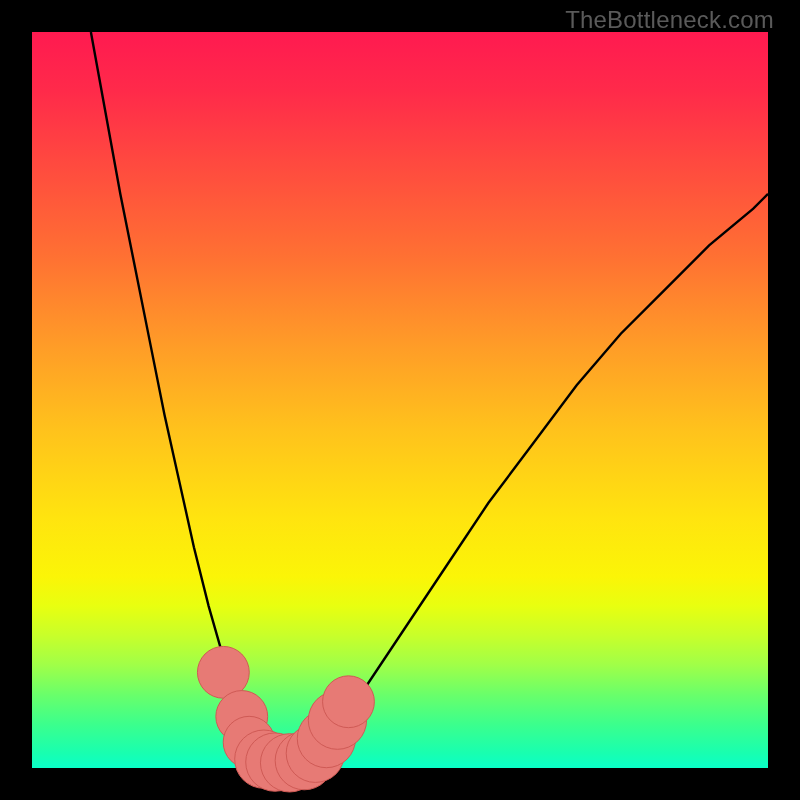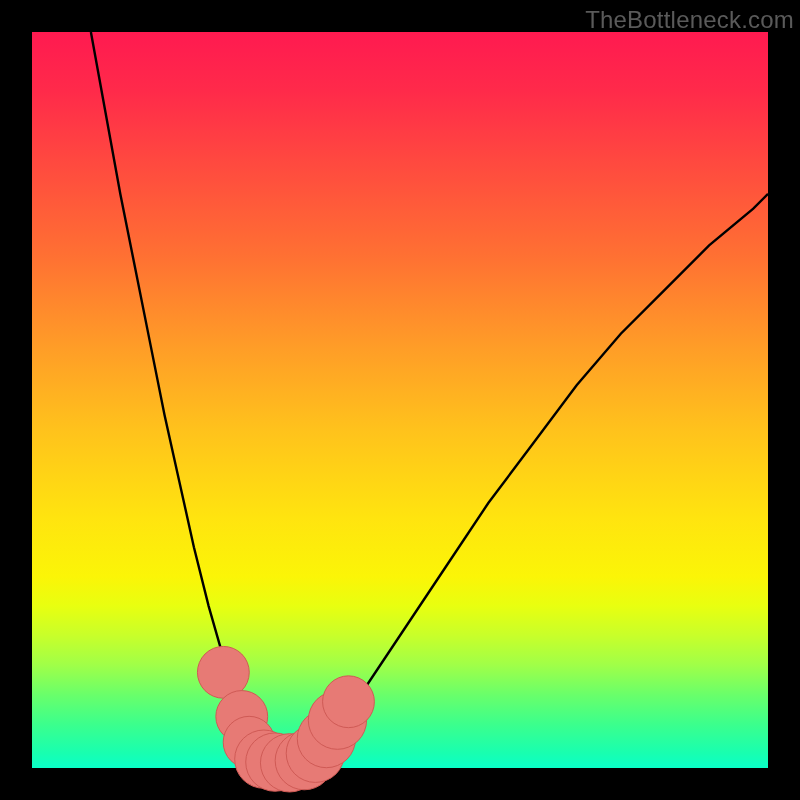--- a/index.html
+++ b/index.html
@@ -37,21 +37,21 @@
       #a0ff48 86%,
       #6aff6a 90%,
       #3cff8c 94%,
       #18ffb0 98%,
       #0affc8 100%
     );
   }
   .watermark {
     position: absolute;
     top: 6px;
-    right: 6px;
+    right: 26px;
     color: #5a5a5a;
     font-size: 24px;
     font-weight: 500;
     letter-spacing: 0.2px;
     user-select: none;
   }
   svg.curve {
     position: absolute;
     left: 0;
     top: 0;

